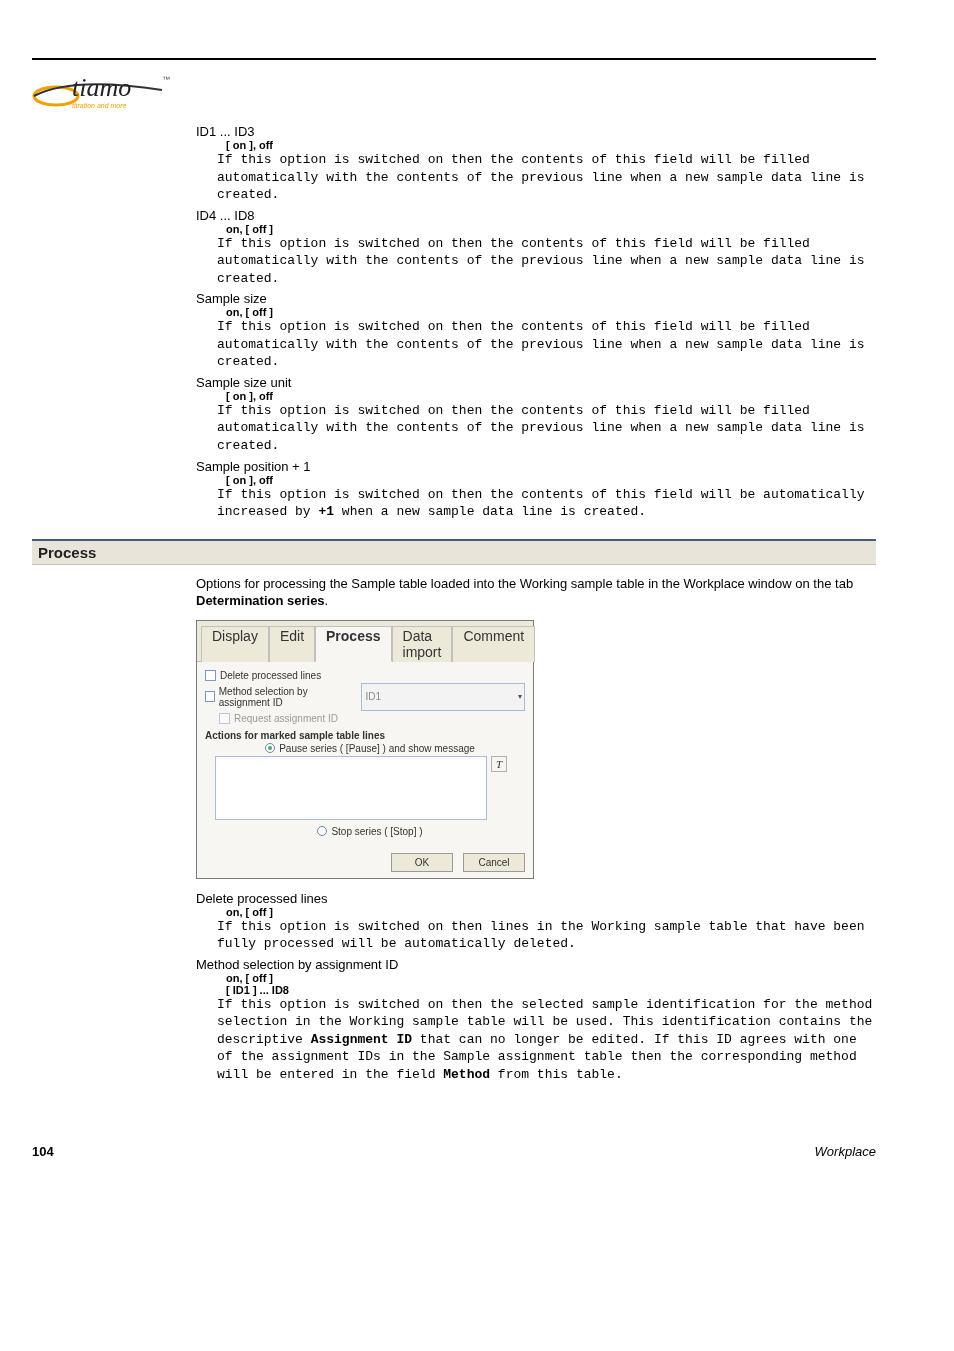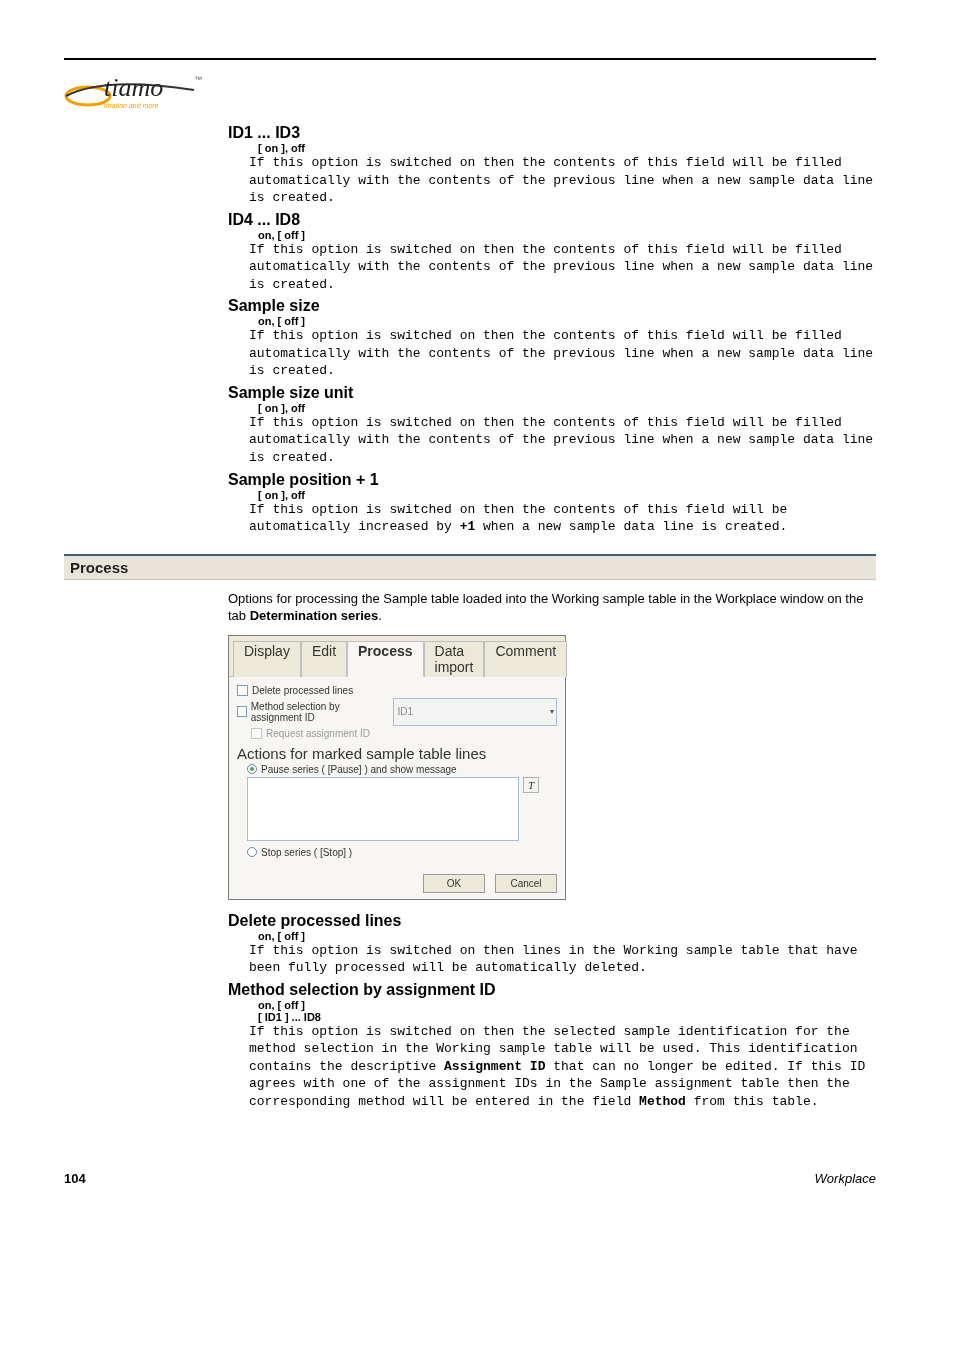--- a/index.html
+++ b/index.html
@@ -6,38 +6,38 @@
   body {
     margin: 0;
     padding: 0;
     font-family: Arial, Helvetica, sans-serif;
     font-size: 13px;
     color: #000;
     background: #fff;
     width: 954px;
   }
   .page {
-    padding: 58px 78px 40px 64px;
+    padding: 58px 78px 40px 32px;
     position: relative;
   }
   .top-rule {
     border-top: 2px solid #000;
     margin-bottom: 6px;
   }
   .logo-area {
     margin-bottom: 14px;
   }
   .logo-svg { display:block; }
   .content {
     margin-left: 164px;
   }
   .def-term {
-    font-weight: bold;
+    font-weight: normal;
     margin: 4px 0 0 0;
-    font-size: 16px;
+    font-size: 13px;
   }
   .def-sub {
     font-weight: bold;
     margin: 0 0 0 30px;
     font-size: 11px;
   }
   .def-body {
     margin: 0 0 4px 21px;
     line-height: 1.35;
     font-family: Liberation Mono, monospace;
@@ -120,22 +120,22 @@
   .cb-row { display:flex; align-items:center; gap:4px; margin:2px 0; }
   .cb { width:11px; height:11px; border:1px solid #7b99c6; background:#fff; }
   .cb.disabled { opacity:.5; }
   .dd {
     border:1px solid #a7bcd8; background:#f3f3f3;
     display:inline-flex; align-items:center; justify-content:space-between;
     width:190px; height:28px; padding:0 2px 0 4px; color:#888;
     margin-left:4px;
   }
   .dd .arrow { font-size:8px; color:#555; }
-  .group-label { font-weight:normal; margin:6px 0 2px 0; font-size:15px; }
-  .radio-row { display:flex; align-items:center; gap:4px; margin:2px 0 2px 10px; }
+  .group-label { font-weight:bold; margin:6px 0 2px 0; font-size:10px; }
+  .radio-row { display:flex; align-items:center; gap:4px; margin:2px 0 2px 10px;justify-content:center; }
   .radio {
     width:10px; height:10px; border:1px solid #6a84ad; border-radius:50%;
     display:inline-flex; align-items:center; justify-content:center; background:#fff;
   }
   .radio .dot { width:4px; height:4px; border-radius:50%; background:#4a6; }
   .msg-box {
     margin:2px 0 6px 10px;
     display:flex; gap:4px; align-items:flex-start;
   }
   .msg-area {

